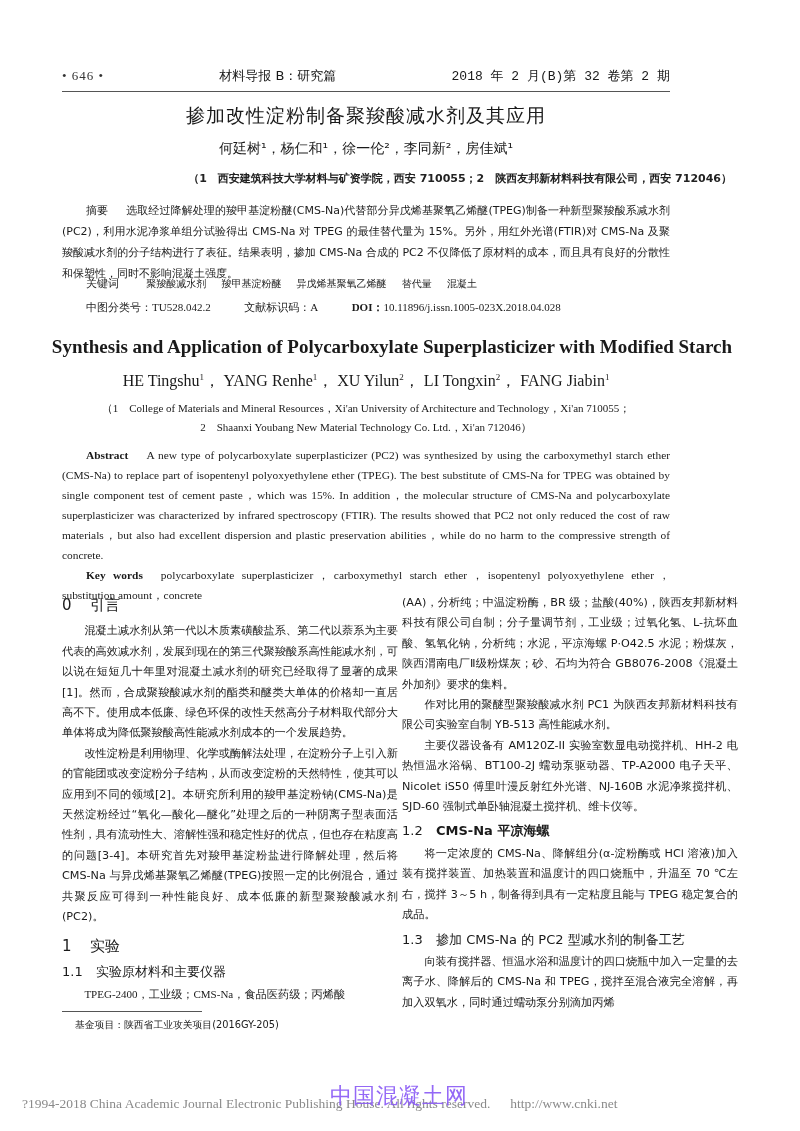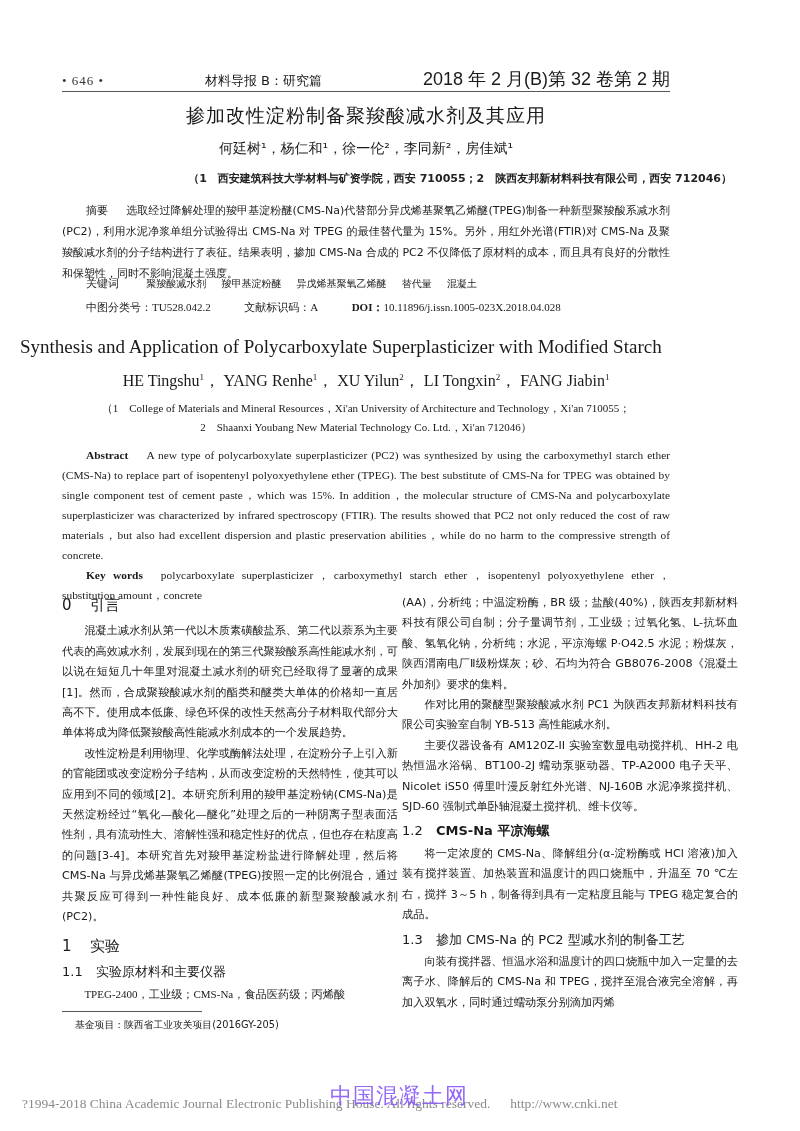--- a/index.html
+++ b/index.html
@@ -4,21 +4,21 @@
 <style>
   html, body { margin: 0; padding: 0; background: #ffffff; }
   body { width: 800px; height: 1131px; position: relative; overflow: hidden; color: #1a1a1a;
          font-family: "DejaVu Serif", "Liberation Serif", serif; }
   .page { position: absolute; left: 0; top: 11px; width: 732px; height: 1131px; }
 
   .running-head { position: absolute; left: 62px; right: 62px; top: 56px; height: 20px;
                   font-size: 13px; display: flex; justify-content: space-between; align-items: baseline; }
   .running-head .pgnum { font-family: "Liberation Serif", serif; color: #333; letter-spacing: 1px; }
   .running-head .journal { font-family: "DejaVu Sans", sans-serif; font-size: 13px; }
-  .running-head .issue { font-family: Liberation Sans, sans-serif; font-size: 18px; }
+  .running-head .issue { font-family: Liberation Mono, monospace; font-size: 13px; }
   .head-rule { position: absolute; left: 62px; right: 62px; top: 80px; border-top: 1px solid #555; }
 
   .cn-title { position: absolute; left: 0; right: 0; top: 92px; text-align: center;
               font-family: "DejaVu Sans", sans-serif; font-size: 19px; letter-spacing: 1px; }
   .cn-authors { position: absolute; left: 0; right: 0; top: 129px; text-align: center;
                 font-family: "DejaVu Sans", sans-serif; font-size: 14px; }
   .cn-affil { position: absolute; left: 0; right: 0; top: 160px; text-align: right;
               font-family: "DejaVu Sans", sans-serif; font-size: 11px; color: #222; font-weight: bold; }
 
   .cn-abstract { position: absolute; left: 62px; right: 62px; top: 189px;
@@ -26,22 +26,22 @@
   .cn-abstract .lbl { margin-left: 24px; margin-right: 18px; }
   .kw-row { position: absolute; left: 86px; right: 62px; top: 265px;
             font-family: "DejaVu Sans", sans-serif; font-size: 10px; }
   .kw-row .lbl { font-size: 11px; margin-right: 24px; }
   .kw-row .kw { margin-right: 12px; }
   .clc-row { position: absolute; left: 86px; right: 62px; top: 289px;
              font-family: "DejaVu Sans", sans-serif; font-size: 11px; }
   .clc-row .val { font-family: "Liberation Serif", serif; font-size: 11px; margin-right: 30px; }
   .clc-row .doi-lbl { font-family: "Liberation Serif", serif; font-weight: bold; }
 
-  .en-title { position: absolute; left: 0; right: 0; top: 325px; text-align: left;
-              font-family: "Liberation Serif", serif; font-weight: normal; font-size: 19px; margin-left: 20px; }
+  .en-title { position: absolute; left: 0; right: 0; top: 325px; text-align: right;
+              font-family: "Liberation Serif", serif; font-weight: bold; font-size: 19px; }
   .en-authors { position: absolute; left: 0; right: 0; top: 360px; text-align: center;
                 font-family: "Liberation Serif", serif; font-size: 16px; }
   .en-authors sup { font-size: 9px; }
   .en-affil { position: absolute; left: 0; right: 0; top: 388px; text-align: center;
               font-family: "Liberation Serif", serif; font-size: 11px; line-height: 19px; }
 
   .en-abstract { position: absolute; left: 62px; right: 62px; top: 434px;
                  font-family: "Liberation Serif", serif; font-size: 11.4px; line-height: 20px; text-align: justify; }
   .en-abstract .lbl { font-weight: bold; margin-left: 24px; margin-right: 18px; }
 

